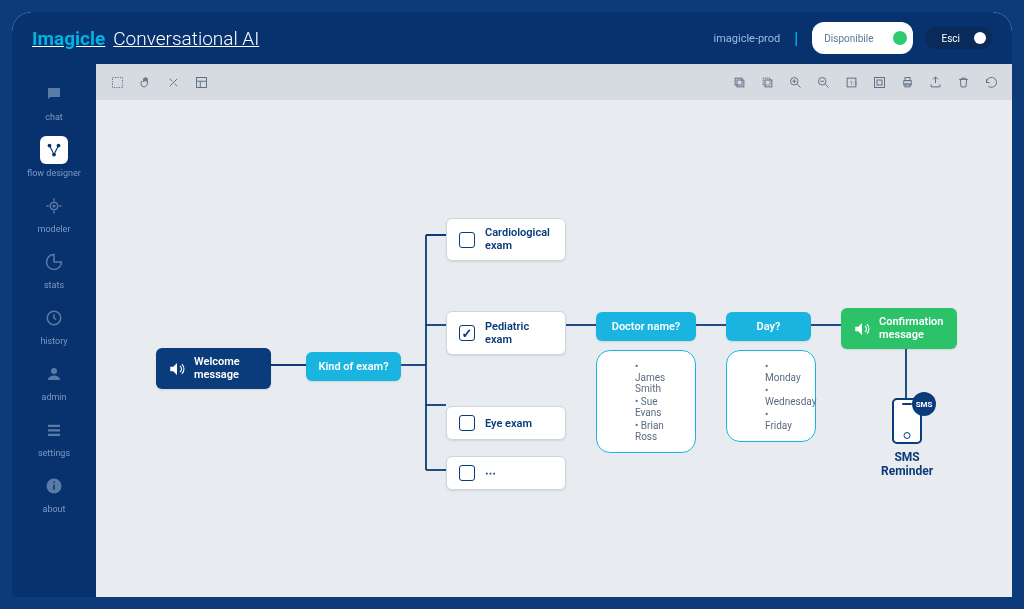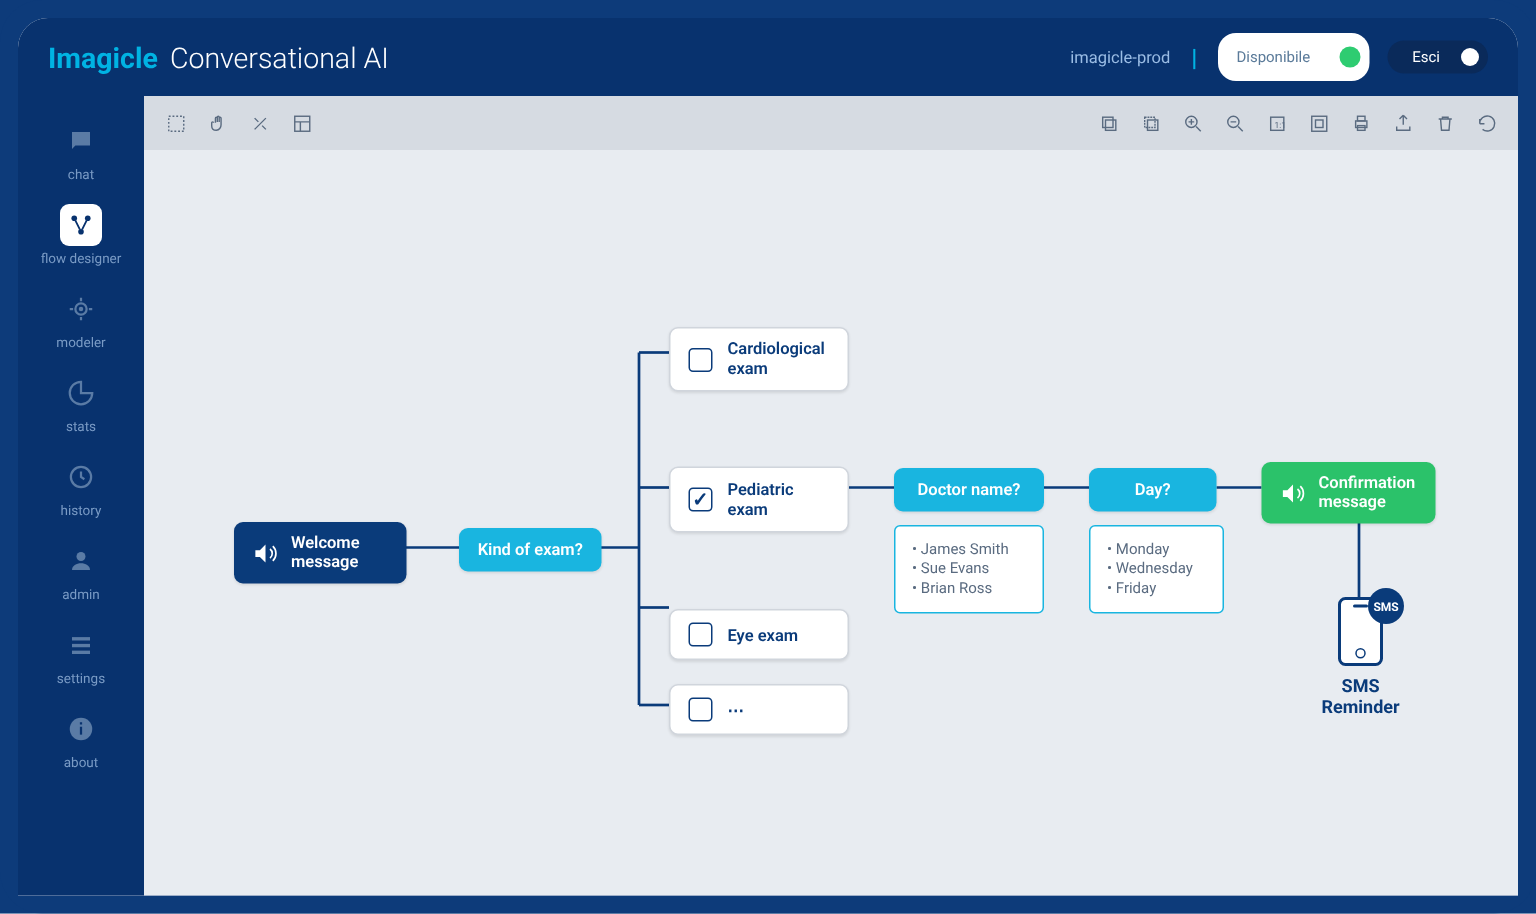--- a/index.html
+++ b/index.html
@@ -2,21 +2,21 @@
 <html><head>
   <meta charset="utf-8">
   <style>
     * { box-sizing: border-box; margin: 0; padding: 0; }
     body { font-family: -apple-system, BlinkMacSystemFont, "Segoe UI", Roboto, sans-serif; background: #0d3b7a; width: 1024px; height: 609px; overflow: hidden; }
     
     .outer-frame { background: #0d3b7a; border-radius: 28px; padding: 12px; width: 1024px; height: 609px; }
     .inner-frame { background: #fff; border-radius: 20px 20px 0 0; width: 100%; height: 100%; overflow: hidden; display: flex; flex-direction: column; }
     
     .header { background: #08326e; height: 52px; display: flex; align-items: center; padding: 0 20px; color: #fff; }
-    .brand { display: flex; align-items: flex-start; gap: 8px; }
+    .brand { display: flex; align-items: flex-start; gap: 8px; text-decoration: underline; }
     .brand-imagicle { color: #00b3e3; font-weight: 700; font-size: 19px; }
     .brand-ai { color: #fff; font-weight: 300; font-size: 19px; }
     .header-spacer { flex: 1; }
     .env-name { color: #9bbde5; font-size: 11px; margin-right: 14px; }
     .env-sep { color: #00b3e3; margin-right: 14px; font-weight: 700; }
     .status-pill { background: #fff; border-radius: 12px; padding: 4px 6px 4px 12px; display: flex; align-items: center; gap: 20px; margin-right: 12px; height: 32px; }
     .status-text { color: #5a7a99; font-size: 10px; }
     .status-dot { width: 14px; height: 14px; border-radius: 50%; background: #2ecc71; }
     .exit-pill { background: #0a2a5a; border-radius: 12px; padding: 4px 6px 4px 16px; display: flex; align-items: center; gap: 14px; height: 22px; }
     .exit-text { color: #fff; font-size: 10px; }
@@ -48,21 +48,21 @@
     .node-cyan { background: #19b5e0; color: #fff; }
     .node-white { background: #fff; color: #0a3b7a; border: 1px solid #d0d5dc; }
     .node-green { background: #2bc26a; color: #fff; }
     
     .node-icon { width: 18px; height: 18px; margin-right: 8px; flex-shrink: 0; display: flex; align-items: center; justify-content: center; }
     .node-icon svg { width: 18px; height: 18px; }
     
     .check-box { width: 16px; height: 16px; border: 1.8px solid #0a3b7a; border-radius: 3px; margin-right: 10px; display: flex; align-items: center; justify-content: center; flex-shrink: 0; }
     .check-box.checked::after { content: "✓"; color: #0a3b7a; font-size: 13px; font-weight: 900; line-height: 1; }
     
-    .detail-box { position: absolute; background: #fff; border: 1.5px solid #19b5e0; border-radius: 4px; padding: 8px 1px; font-size: 10px; color: #5a6b80; }
+    .detail-box { position: absolute; background: #fff; border: 1.5px solid #19b5e0; border-radius: 14px; padding: 8px 28px; font-size: 10px; color: #5a6b80; }
     .detail-box ul { list-style: none; padding-left: 10px; }
     .detail-box li::before { content: "• "; color: #5a6b80; }
     .detail-box li { margin: 2px 0; }
     
     .sms-block { position: absolute; display: flex; flex-direction: column; align-items: center; gap: 6px; }
     .phone { width: 30px; height: 46px; border: 2.5px solid #0a3b7a; border-radius: 5px; position: relative; background: #fff; }
     .phone::before { content: ""; position: absolute; top: 3px; left: 50%; transform: translateX(-50%); width: 10px; height: 2px; background: #0a3b7a; border-radius: 1px; }
     .phone::after { content: ""; position: absolute; bottom: 3px; left: 50%; transform: translateX(-50%); width: 5px; height: 5px; border: 1.5px solid #0a3b7a; border-radius: 50%; }
     .sms-bubble { position: absolute; top: -6px; right: -14px; background: #0a3b7a; color: #fff; font-size: 8px; font-weight: 700; padding: 3px 4px; border-radius: 50%; width: 24px; height: 24px; display: flex; align-items: center; justify-content: center; }
     .sms-label { color: #0a3b7a; font-weight: 700; font-size: 12px; text-align: center; line-height: 1.2; }

